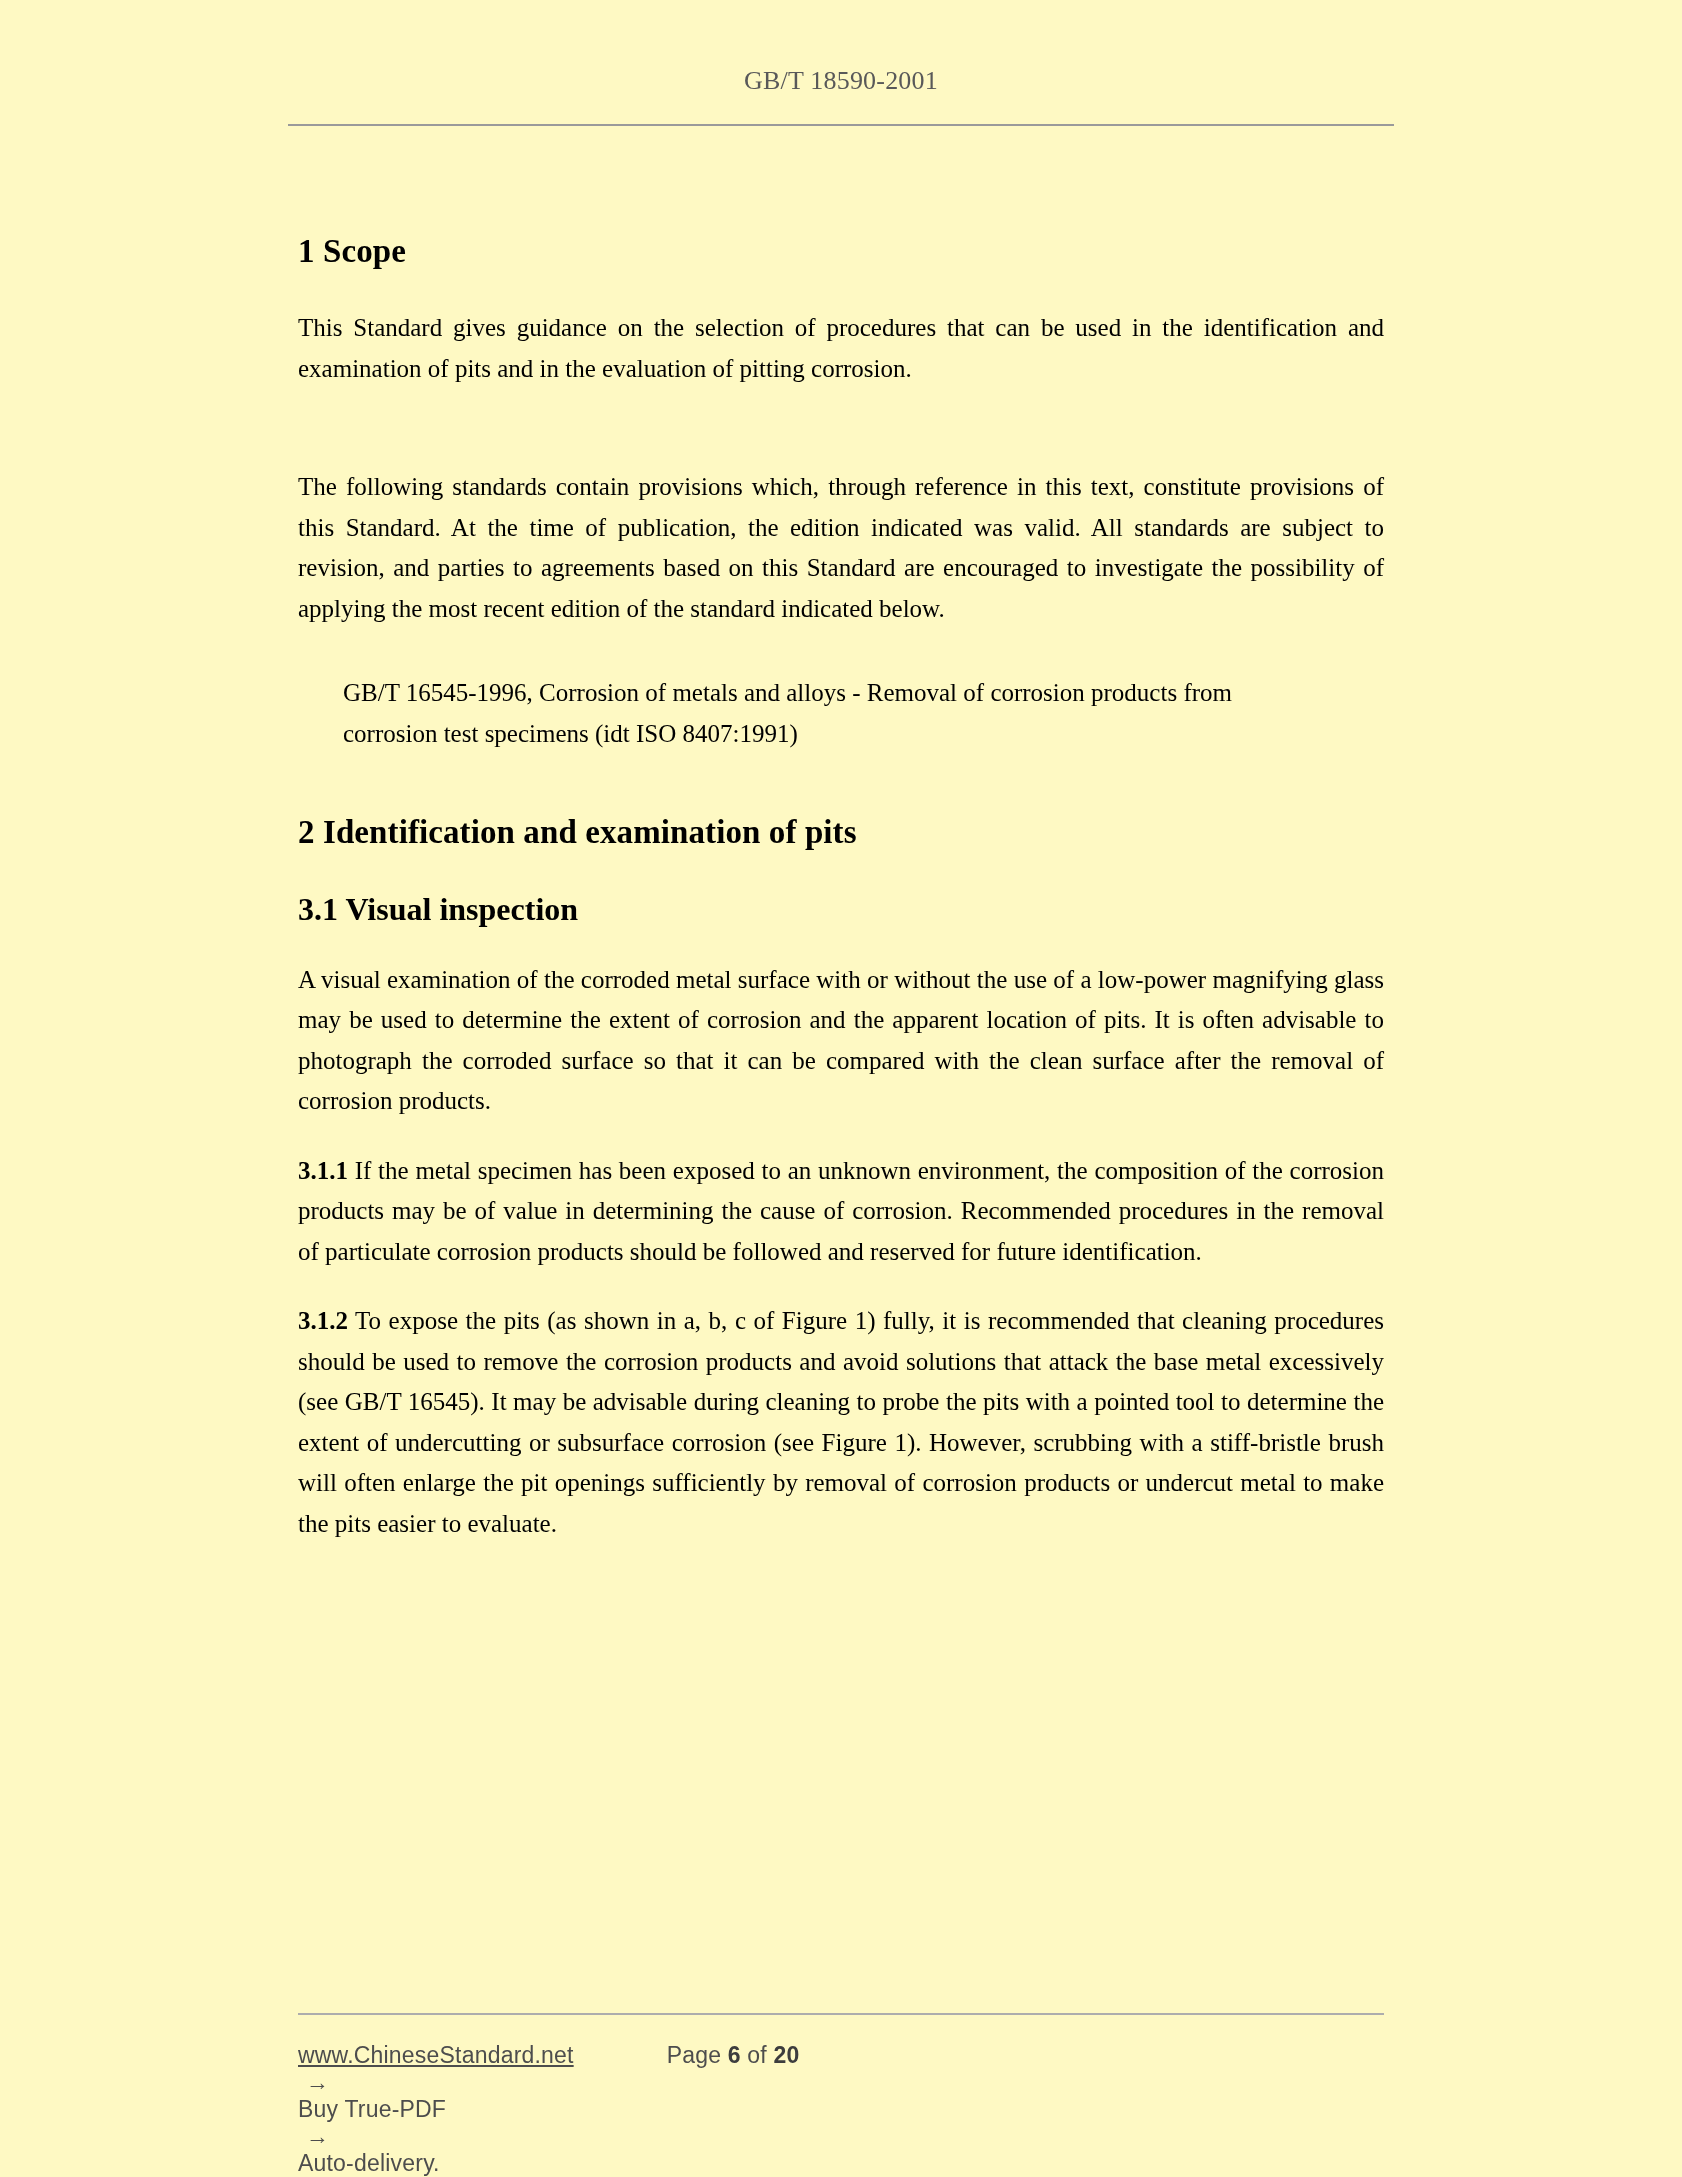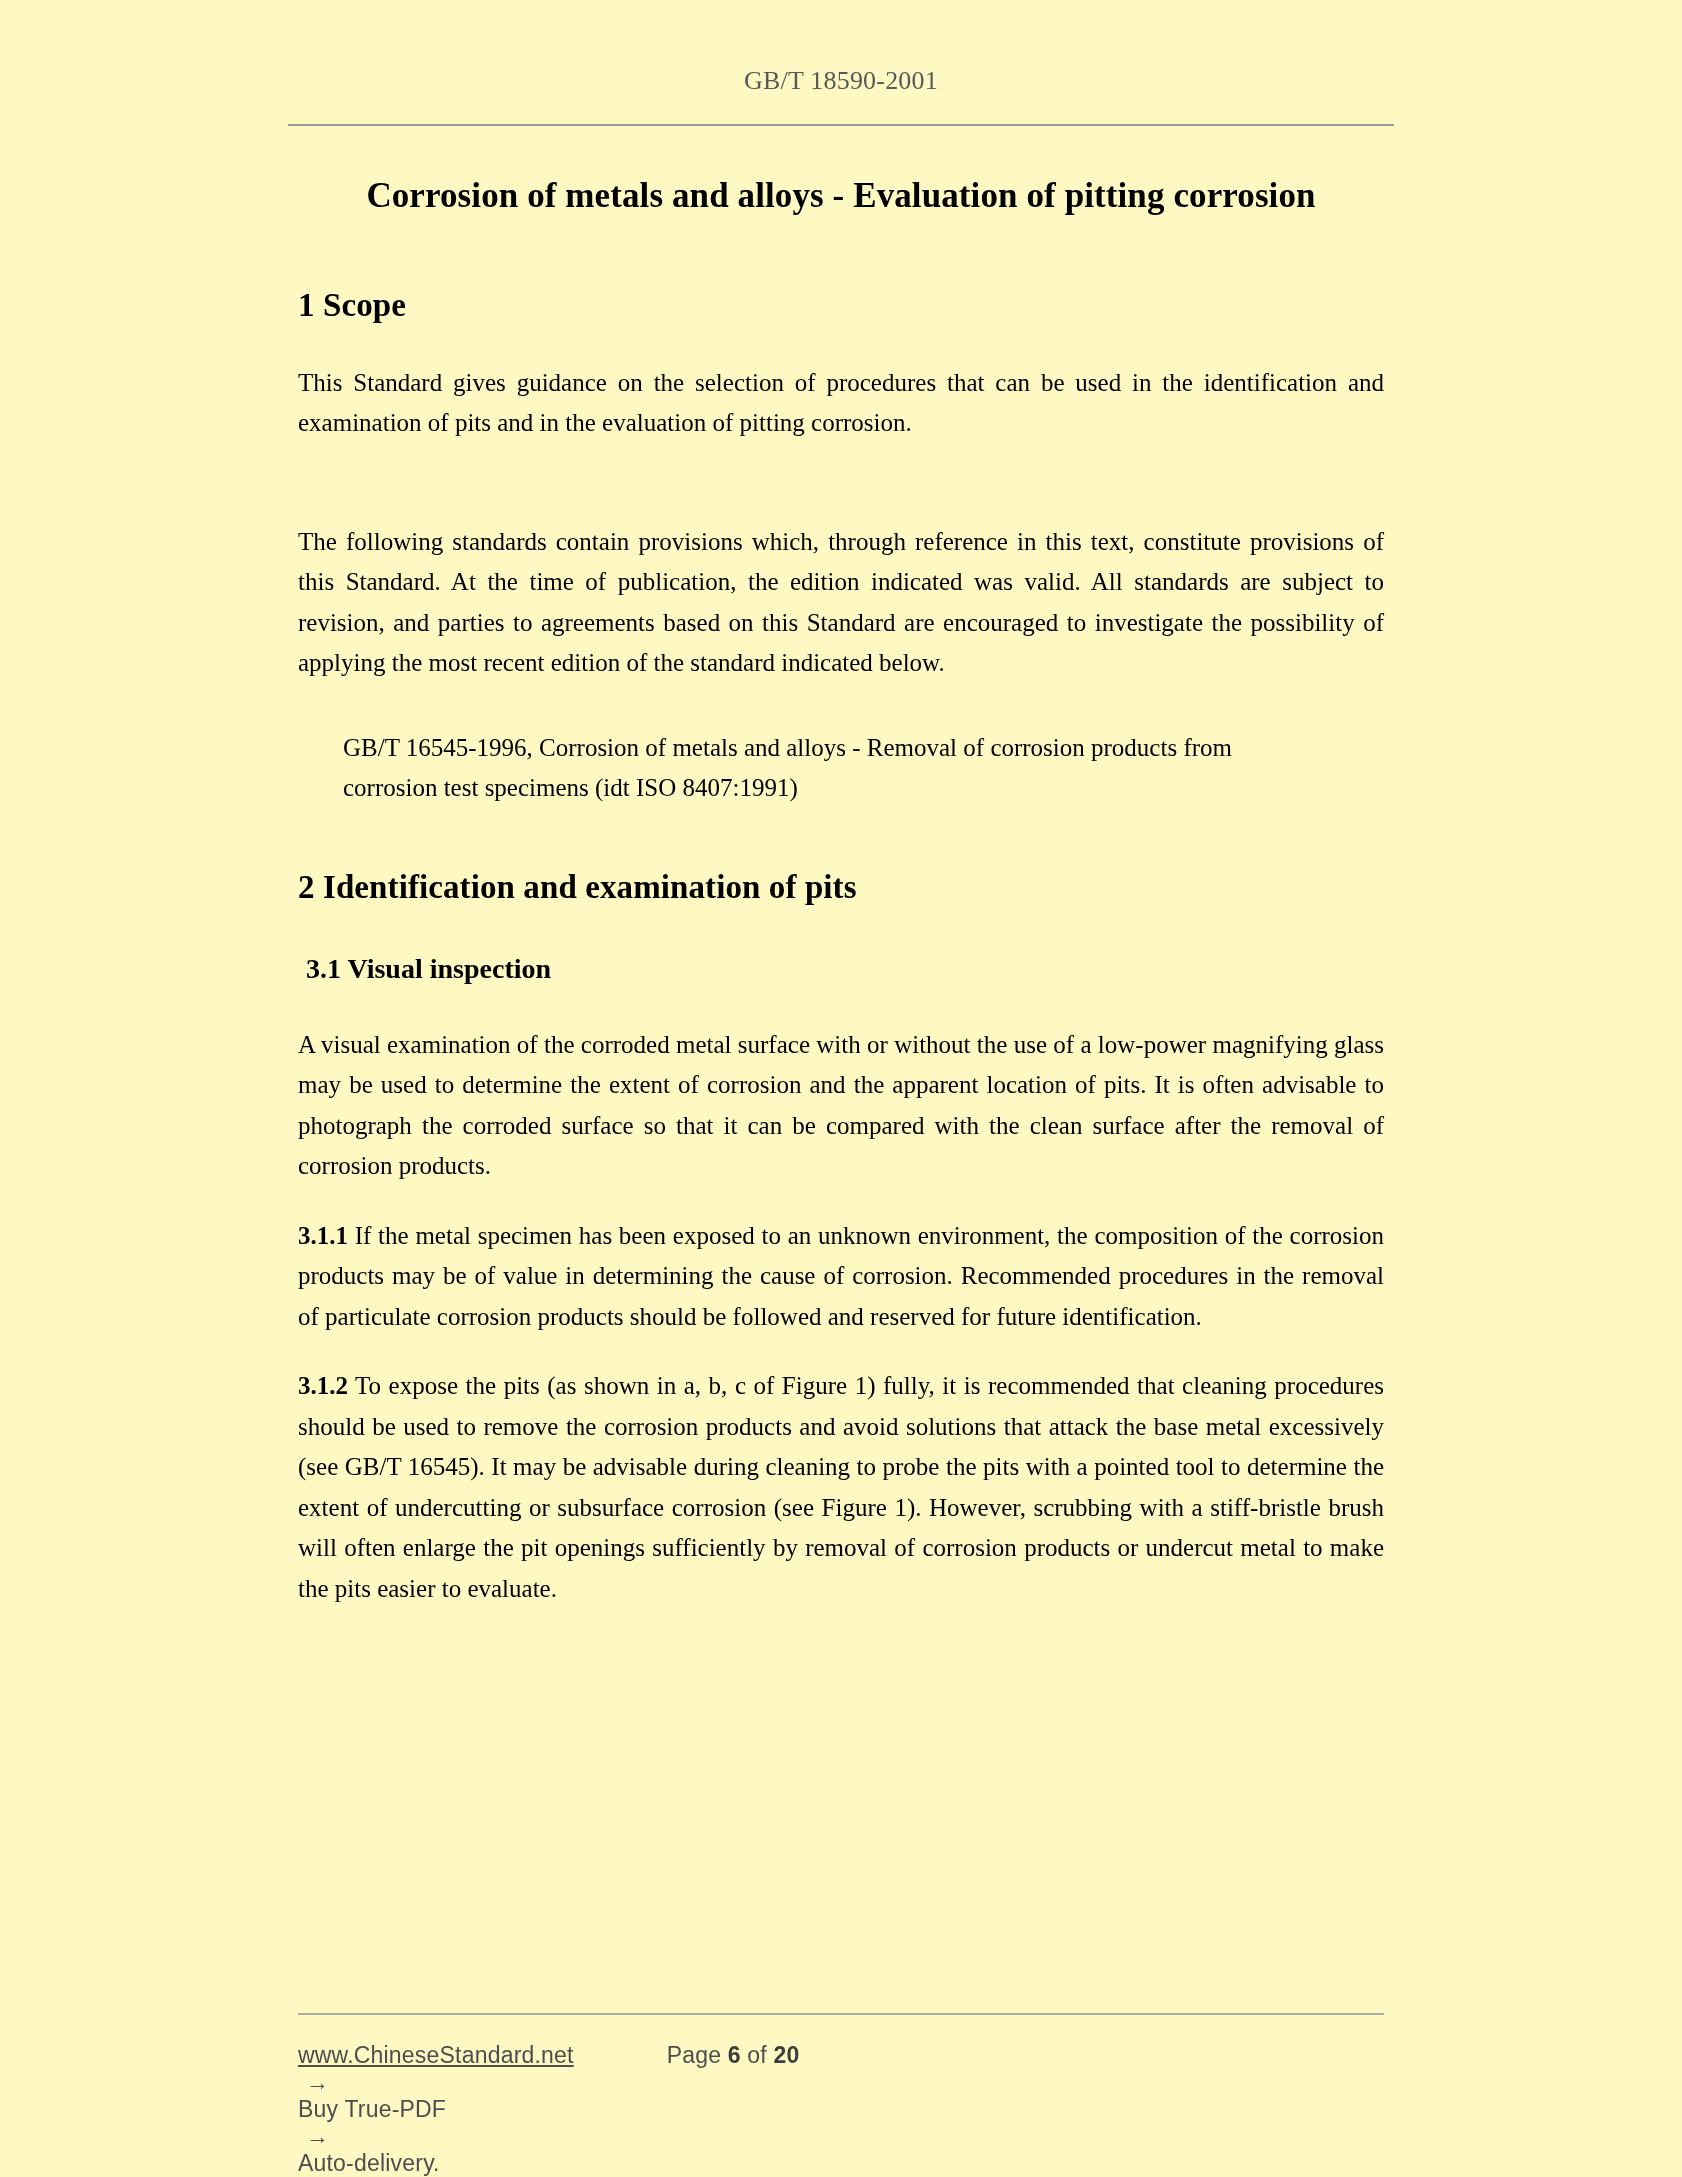--- a/index.html
+++ b/index.html
@@ -69,23 +69,23 @@
   
   h2.section-heading {
     font-size: 33px;
     font-weight: bold;
     margin: 0;
     padding: 0;
     line-height: 1.25;
     letter-spacing: 0.1px;
   }
   h3.sub-heading {
-    font-size: 28px;
+    font-size: 32px;
     font-weight: bold;
-    margin: 8px;
+    margin: 0;
     padding: 0;
     line-height: 1.25;
   }
 
   
   p.body-text {
     font-size: 25px;
     line-height: 1.62;
     text-align: justify;
     text-justify: inter-word;
@@ -150,24 +150,20 @@
 
 <div class="page">
 
   <div class="doc-header">
     <span class="header-text">GB/T 18590-2001</span>
   </div>
   <div class="header-rule"></div>
 
   <div class="content">
 
-    <h1 class="doc-title">
-      <span>Corrosion of metals and alloys - Evaluation of pitting</span>
-      <span>corrosion</span>
-    </h1>
 
     <div class="sp-title-to-h1"></div>
 
     <h2 class="section-heading">1 Scope</h2>
     <div class="sp-h-to-p"></div>
     <p class="body-text">This Standard gives guidance on the selection of procedures that can be used in the identification and examination of pits and in the evaluation of pitting corrosion.</p>
 
     <div class="sp-p-to-h"></div>
 
     <div class="sp-h-to-p"></div>

